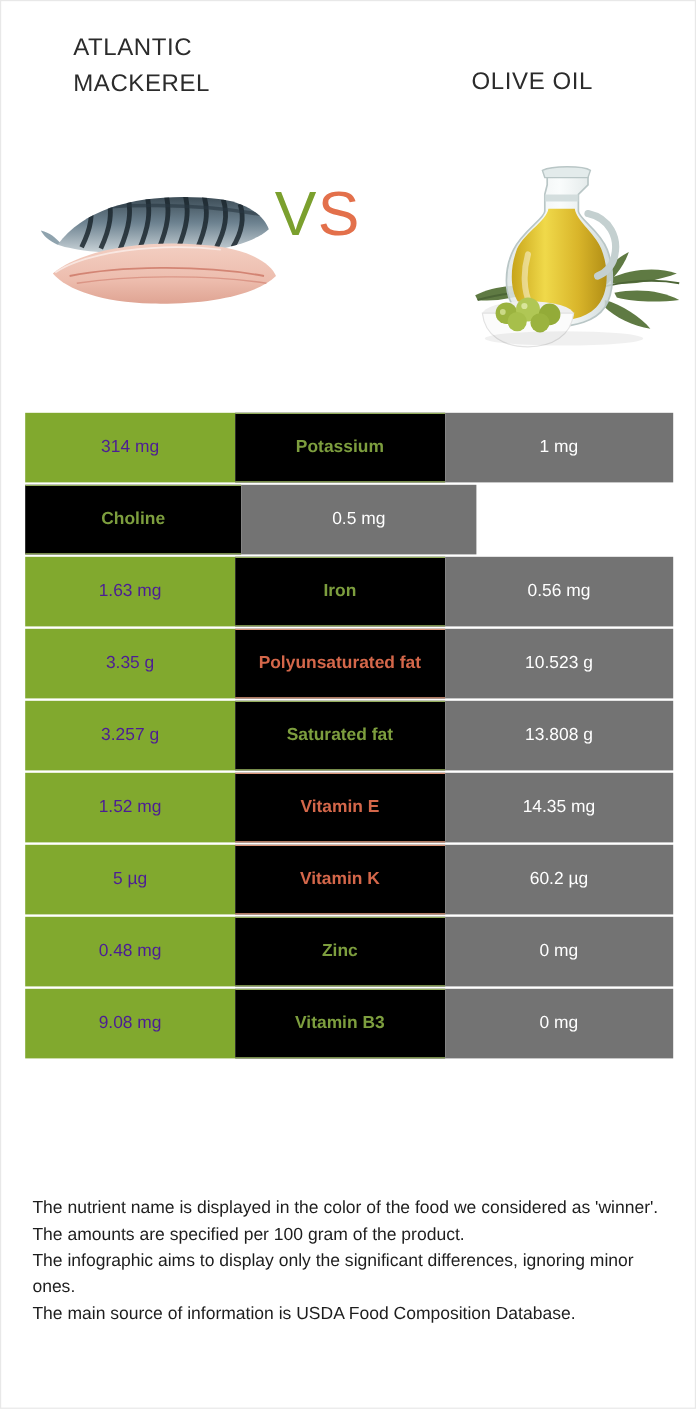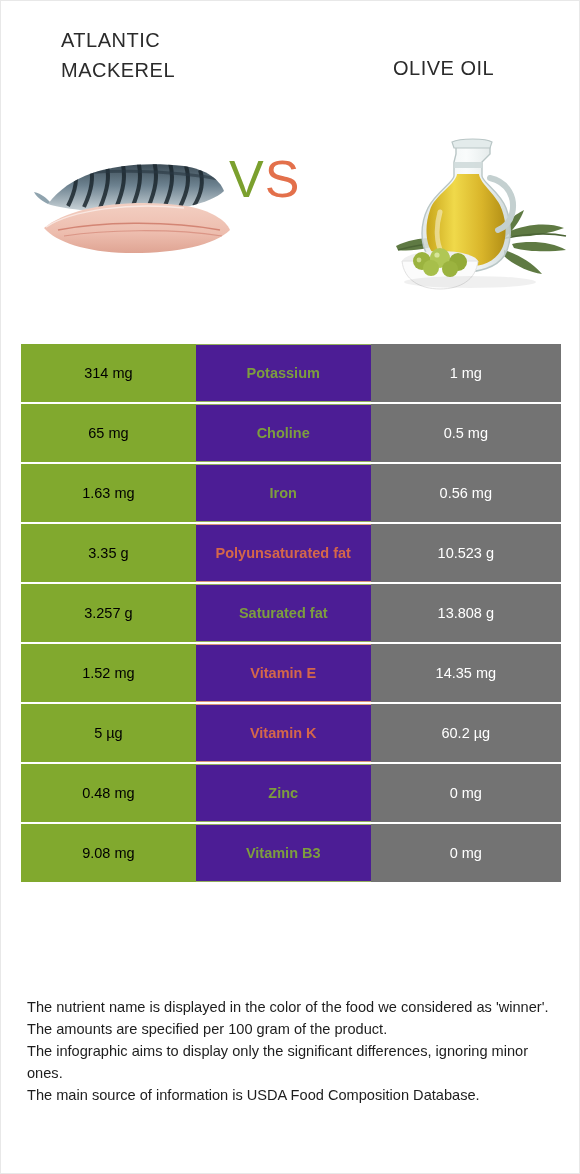--- a/index.html
+++ b/index.html
@@ -95,30 +95,30 @@
   .cell {
     display: flex;
     align-items: center;
     justify-content: center;
     font-size: 14.5px;
     box-sizing: border-box;
   }
   .cell-left {
     width: 180px;
     background: #81a92e;
-    color: #000000;
+    color: #4c1d95;
   }
   .cell-right {
     width: 196px;
     background: #737373;
     color: #ffffff;
   }
   .cell-mid {
     width: 180px;
-    background: #4c1d95;
+    background: #000000;
     font-weight: bold;
     font-size: 14.5px;
   }
   .cell-mid.win-left {
     color: #7d9e3e;
     border-top: 1px solid #93ad5c;
     border-bottom: 1px solid #93ad5c;
   }
   .cell-mid.win-right {
     color: #d4674a;
@@ -257,21 +257,20 @@
   </div>
 </div>
 
 <div class="table" id="nutrient-table">
     <div class="row">
       <div class="cell cell-left">314 mg</div>
       <div class="cell cell-mid win-left">Potassium</div>
       <div class="cell cell-right">1 mg</div>
     </div>
     <div class="row">
-      <div class="cell cell-left">65 mg</div>
       <div class="cell cell-mid win-left">Choline</div>
       <div class="cell cell-right">0.5 mg</div>
     </div>
     <div class="row">
       <div class="cell cell-left">1.63 mg</div>
       <div class="cell cell-mid win-left">Iron</div>
       <div class="cell cell-right">0.56 mg</div>
     </div>
     <div class="row">
       <div class="cell cell-left">3.35 g</div>

